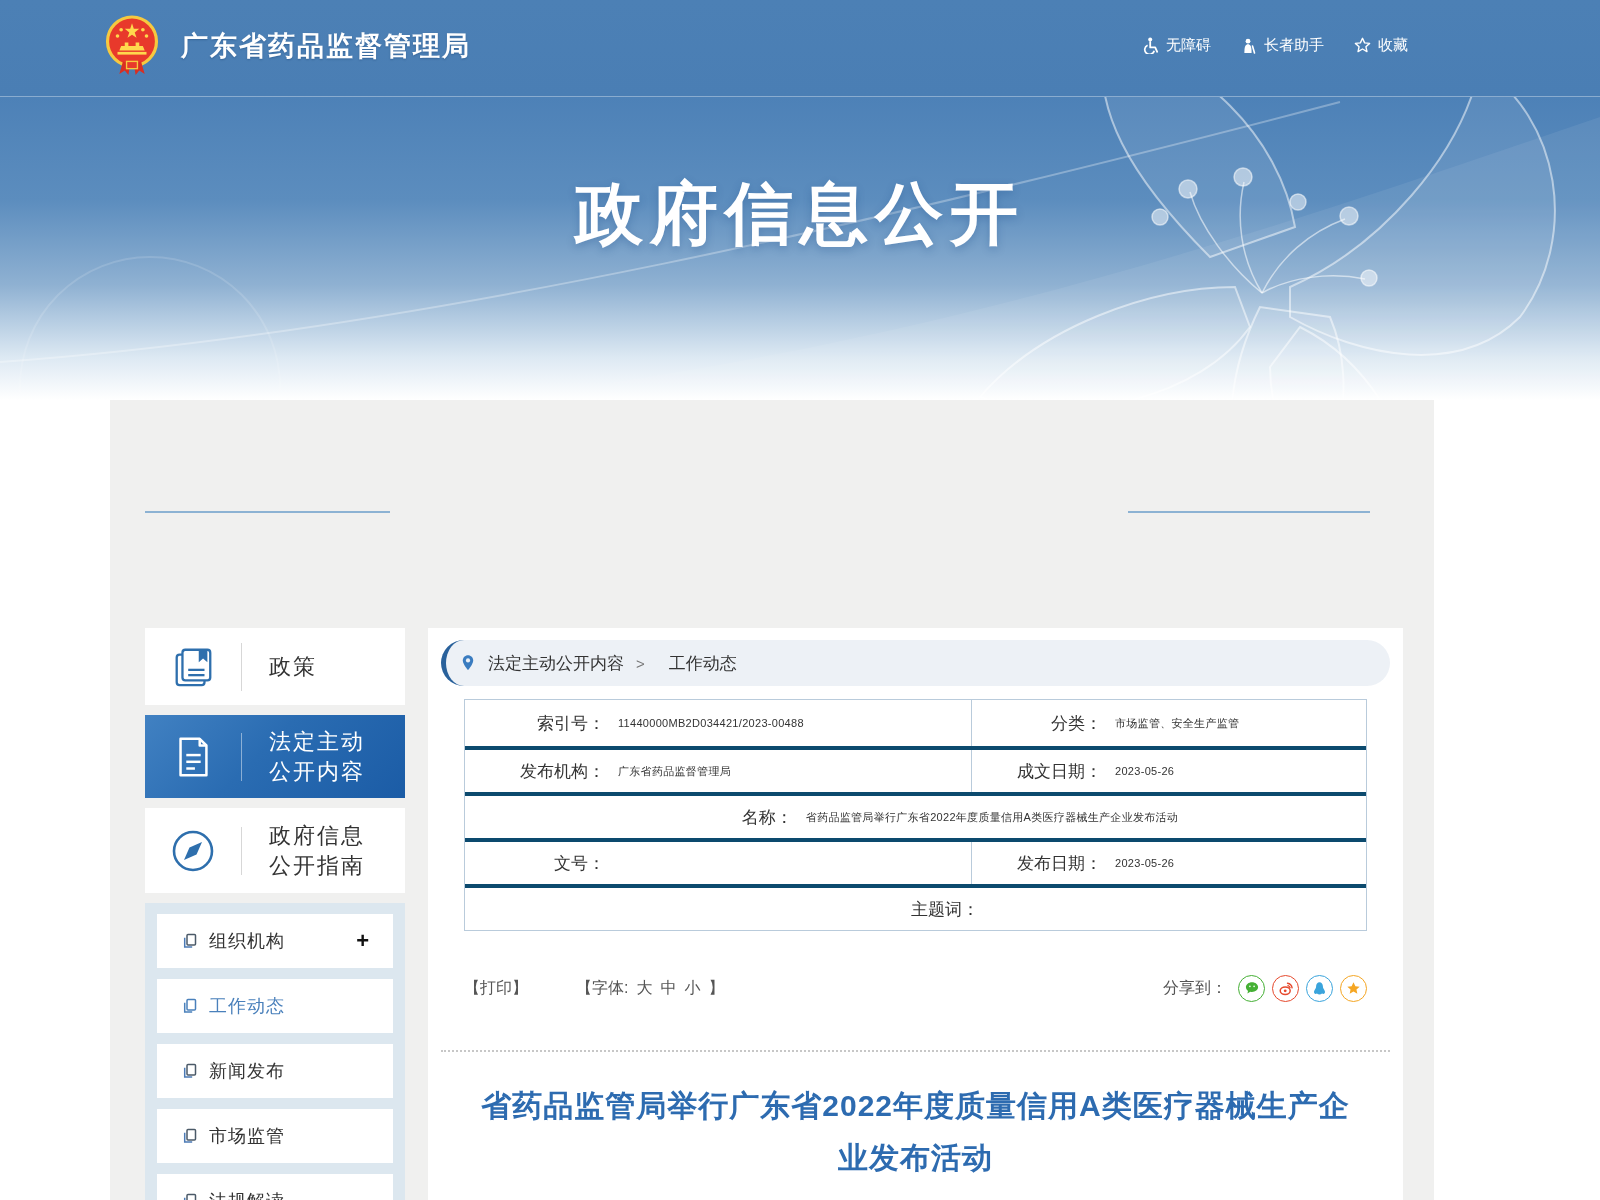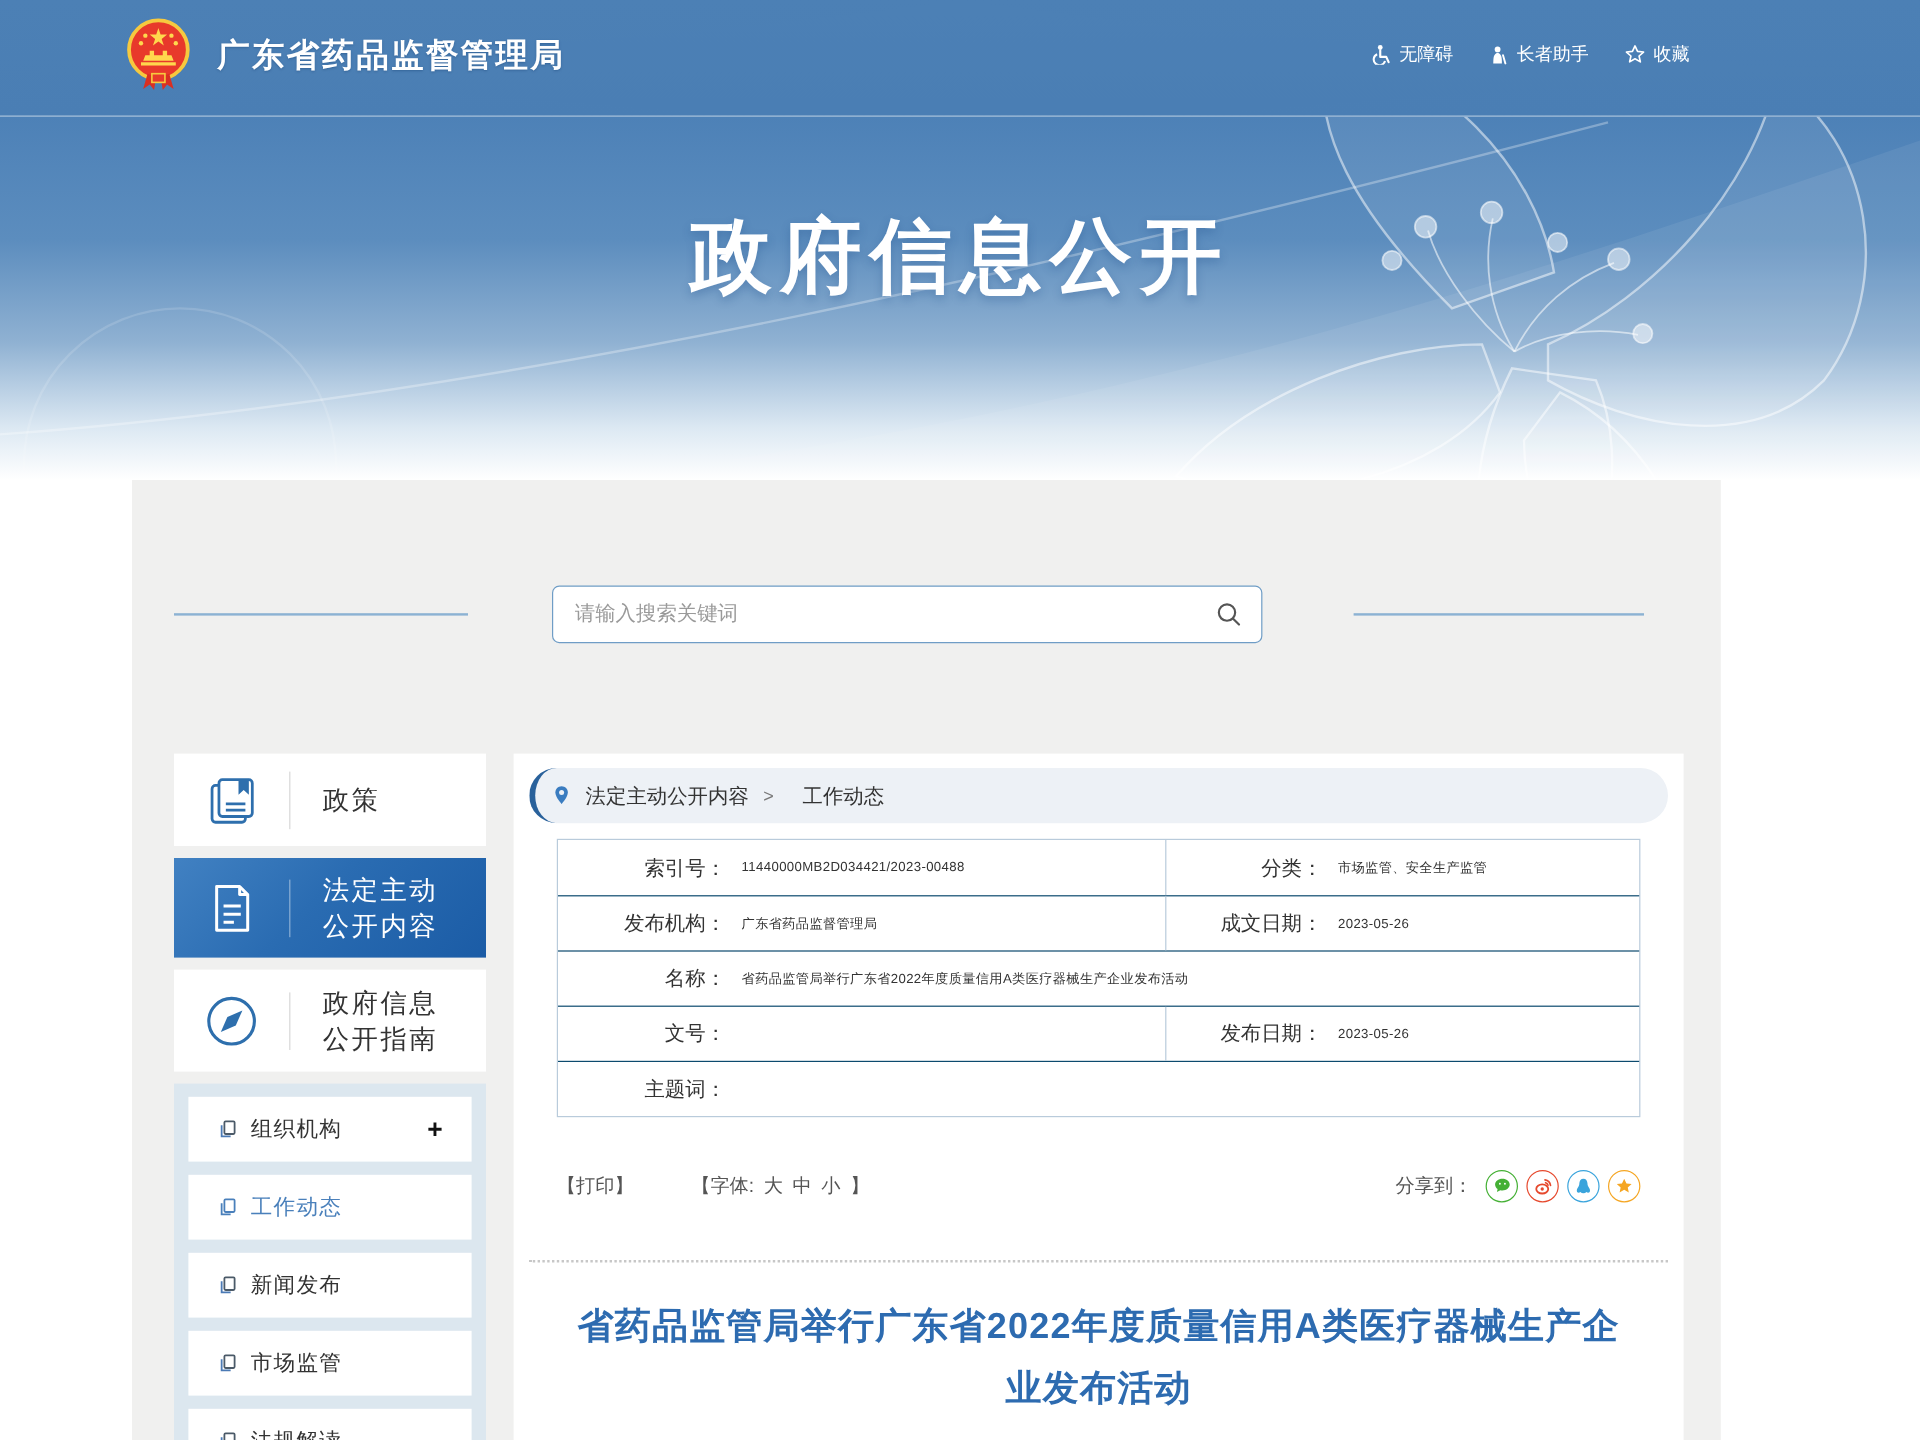--- a/index.html
+++ b/index.html
@@ -64,26 +64,26 @@
 
   
   .content { flex:1; margin-left:23px; background:#fff; min-height:610px; padding:12px 13px 40px 13px; }
   .breadcrumb { height:46px; background:#edf1f6; border-left:5px solid #29619b; display:flex;
     align-items:center; padding-left:14px;border-radius:23px; }
   .breadcrumb .bc-text { font-size:17px; color:#333; margin-left:12px; cursor:pointer; }
   .breadcrumb .bc-sep { font-size:15px; color:#777; margin:0 12px; }
 
   
   .meta { margin:13px 23px 0 23px; border:1px solid #b9cbdb; background:#fff; }
-  .mrow { display:flex; border-top:1px solid #0c4a6e; min-height:46px; align-items:stretch; }
+  .mrow { display:flex; border-top:4px solid #0c4a6e; min-height:46px; align-items:stretch; }
   .mrow:first-child { border-top:none; }
   .mhalf { display:flex; align-items:center; }
   .mhalf.left { width:506px; flex:none;align-items:center; }
   .mhalf.right { flex:1; border-left:1px solid #b9cbdb; }
-  .mfull { display:flex; align-items:center; width:100%; }
+  .mfull { display:flex; align-items:center; width:100%;justify-content:center; }
   .mlabel { flex:none; text-align:right; font-size:17px; color:#333; }
   .mhalf.left .mlabel, .mfull .mlabel { width:140px; }
   .mhalf.right .mlabel { width:130px; }
   .mvalue { padding-left:13px; font-size:11px; color:#333; letter-spacing:.3px; }
 
   
   .toolbar { margin:44px 23px 0 23px; display:flex; align-items:center; font-size:16px; color:#555;gap:34px; }
   .tool-print { cursor:pointer; }
   .tool-font { margin-left:14px; display:flex; align-items:center; gap:8px; }
   .font-size-btn { cursor:pointer; color:#555; }
@@ -174,29 +174,20 @@
         <circle cx="1160" cy="120" r="8"></circle>
           <circle cx="1298" cy="105" r="8"></circle>
       </g>
     </svg>
     <div class="banner-title">政府信息公开</div>
   </div>
 
   <div class="card">
 
     <div class="search-line line-left"></div>
-    <div class="search-box">
-      <input class="search-input" type="text" placeholder="请输入搜索关键词" style="">
-      <span class="search-btn">
-        <svg width="22" height="22" viewBox="0 0 22 22">
-          <circle cx="9.5" cy="9.5" r="6.8" fill="none" stroke="#555" stroke-width="1.8"></circle>
-          <line x1="14.6" y1="14.6" x2="19.5" y2="19.5" stroke="#555" stroke-width="1.8" stroke-linecap="round"></line>
-        </svg>
-      </span>
-    </div>
     <div class="search-line line-right"></div>
 
     <div class="main-row">
 
       <div class="sidebar">
 
         <div class="side-item h1">
           <span class="icon-box">
             <svg width="46" height="46" viewBox="0 0 48 48">
               <rect x="7" y="11" width="29" height="32" rx="3" fill="none" stroke="#2e6fad" stroke-width="2.4"></rect>

